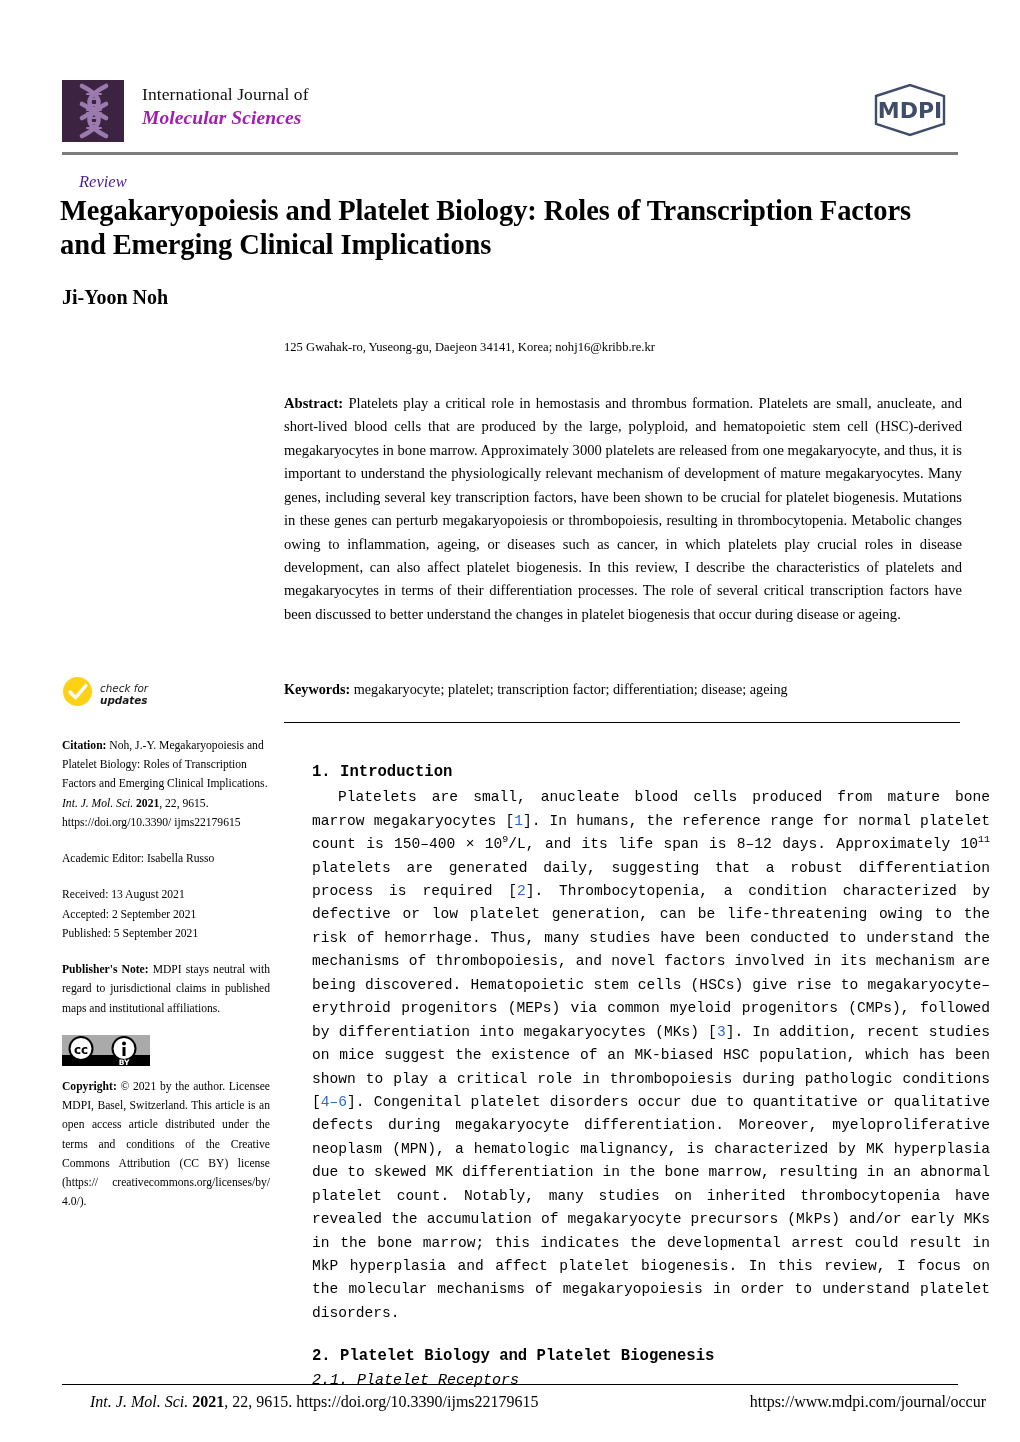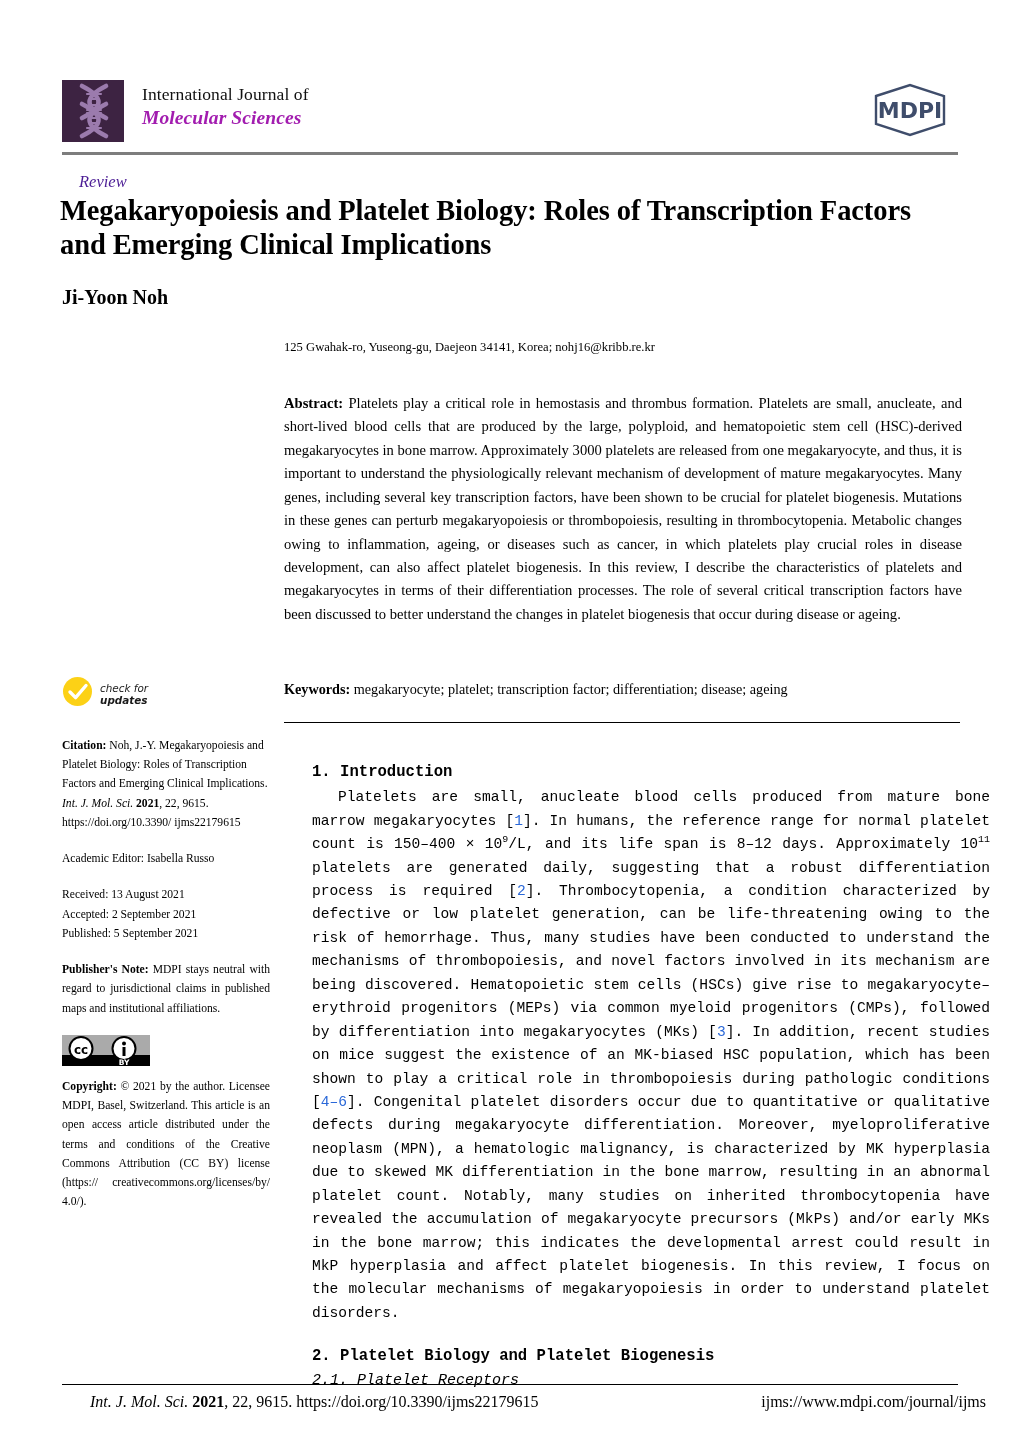--- a/index.html
+++ b/index.html
@@ -359,16 +359,16 @@
 
     <div class="gap-sec"></div>
 
     <h2 class="sec">2. Platelet Biology and Platelet Biogenesis</h2>
     <h3 class="subsec">2.1. Platelet Receptors</h3>
   </div>
 
   <div class="footer-rule"></div>
   <div class="footer">
     <div><i>Int. J. Mol. Sci.</i> <b>2021</b><span>, 22, 9615. https://doi.org/10.3390/ijms22179615</span></div>
-    <div>ijms://www.mdpi.com/journal/ijms</div>
+    <div>https://www.mdpi.com/journal/occur</div>
   </div>
 
 </div>
 
 </body></html>

